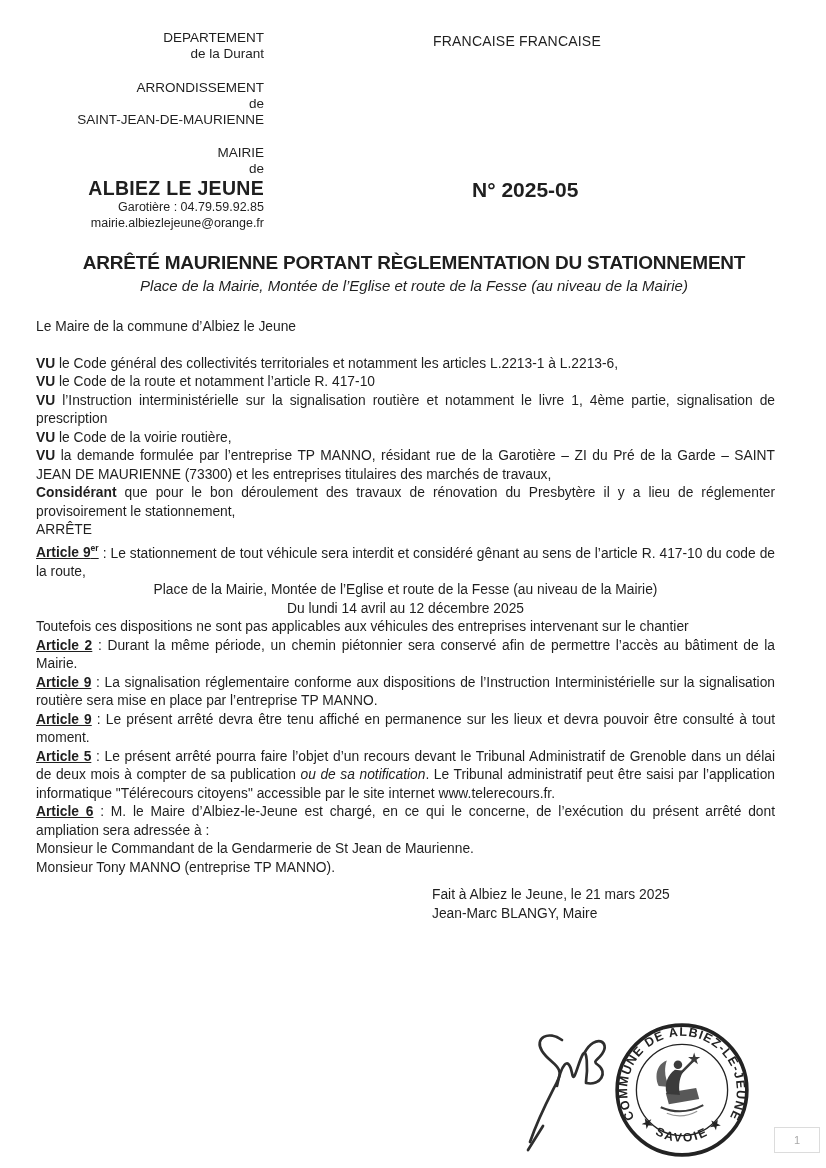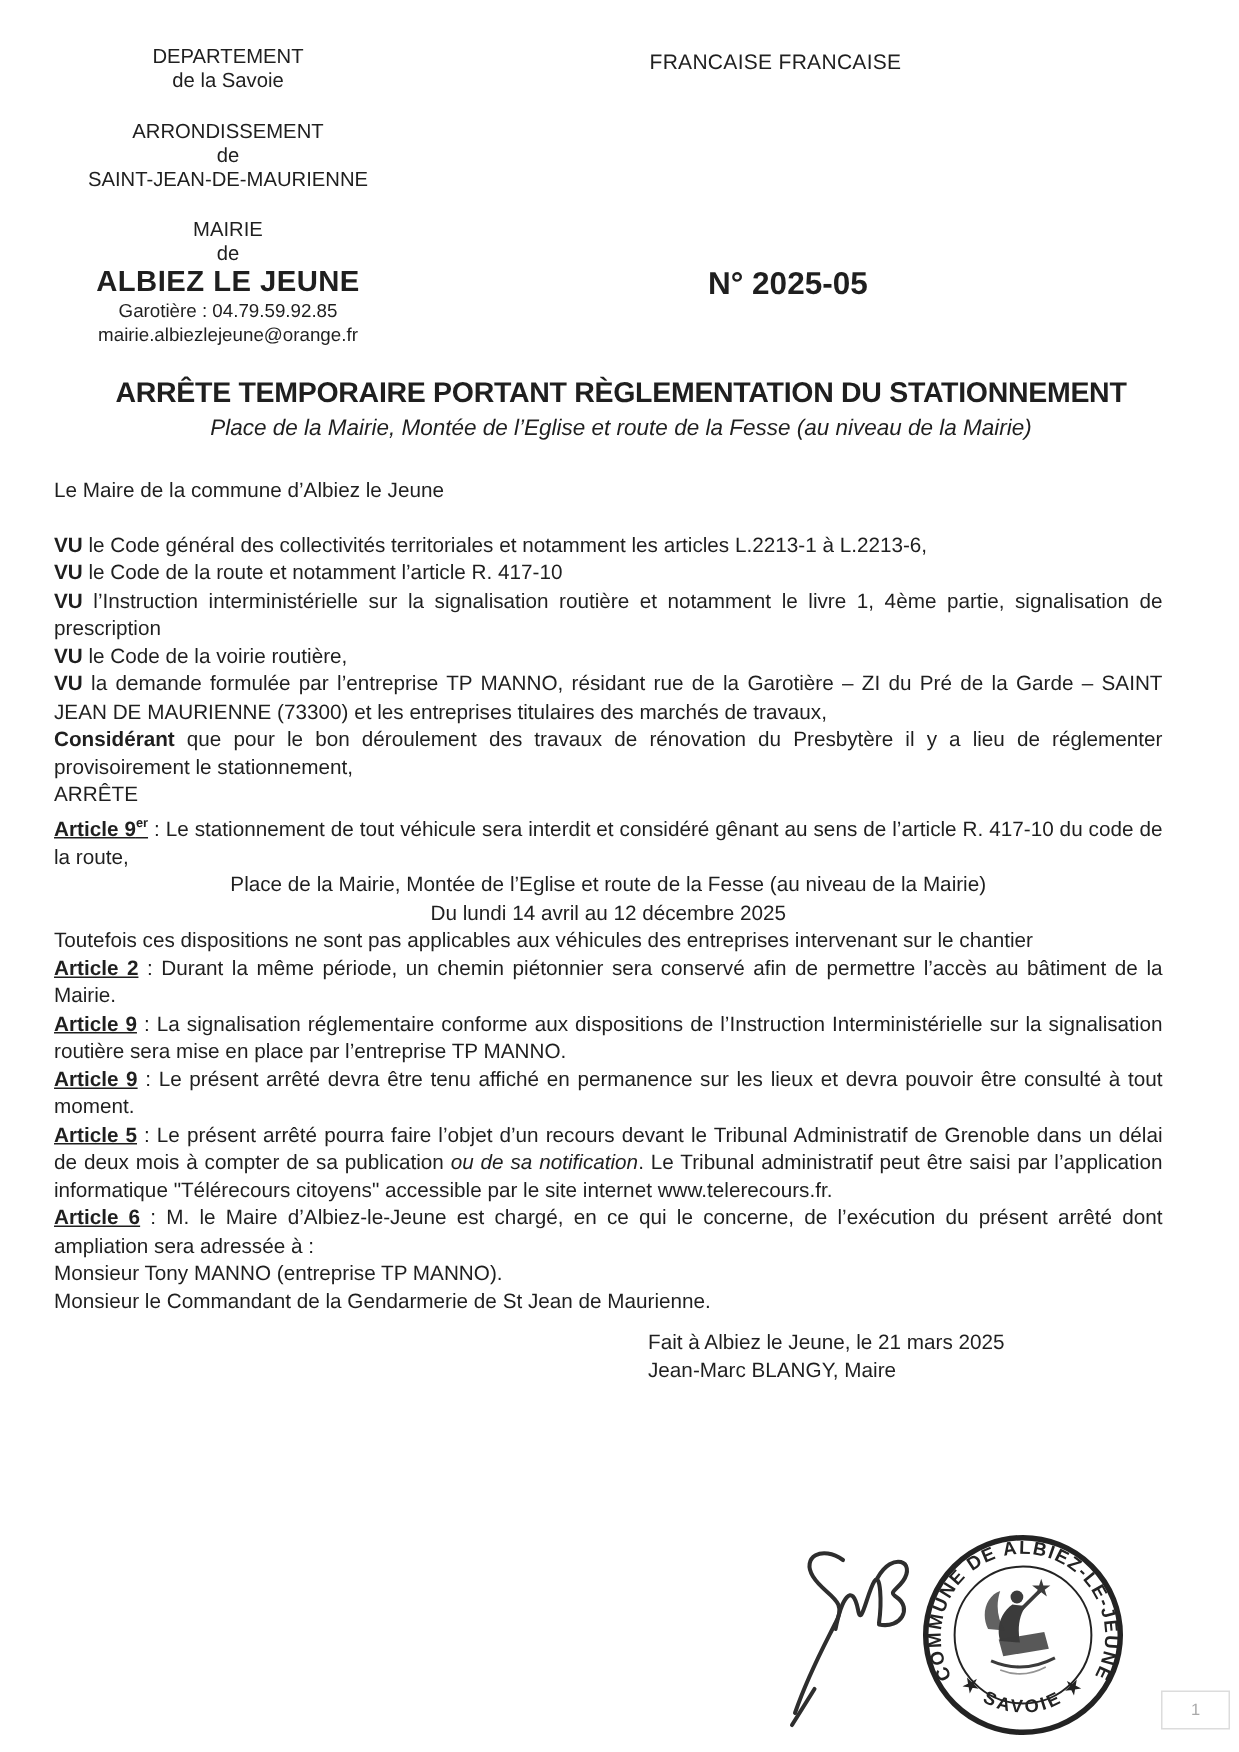--- a/index.html
+++ b/index.html
@@ -10,21 +10,21 @@
     background: #ffffff;
     font-family: "Liberation Sans", sans-serif;
     color: #1f1f1f;
     overflow: hidden;
   }
 
   
   .hdr-left {
     position: absolute;
     left: 40px; top: 30px; width: 224px;
-    text-align: center;
+    text-align: right;
     font-size: 13.5px; line-height: 16px;
     white-space: nowrap;
   }
   .hdr-left .gap { margin-top: 18px; }
   .hdr-left .gap2 { margin-top: 17px; }
   .commune-name {
     font-size: 19.5px; font-weight: bold;
     line-height: 23px; letter-spacing: .3px;
   }
   .contact-line { font-size: 12.5px; line-height: 15.5px; }
@@ -85,35 +85,35 @@
     text-align: center;
   }
 </style>
 </head>
 <body>
 
 <div class="page">
 
   <div class="hdr-left">
     <div>DEPARTEMENT</div>
-    <div>de la Savoie</div>
+    <div>de la Durant</div>
     <div class="gap">ARRONDISSEMENT</div>
     <div>de</div>
     <div>SAINT-JEAN-DE-MAURIENNE</div>
     <div class="gap2">MAIRIE</div>
     <div>de</div>
     <div class="commune-name">ALBIEZ LE JEUNE</div>
     <div class="contact-line">Garotière : 04.79.59.92.85</div>
     <div class="contact-line">mairie.albiezlejeune@orange.fr</div>
   </div>
 
   <div class="republique">FRANCAISE FRANCAISE</div>
   <div class="doc-number">N° 2025-05</div>
 
-  <div class="doc-title">ARRÊTE TEMPORAIRE PORTANT RÈGLEMENTATION DU STATIONNEMENT</div>
+  <div class="doc-title">ARRÊTÉ MAURIENNE PORTANT RÈGLEMENTATION DU STATIONNEMENT</div>
   <div class="doc-subtitle">Place de la Mairie, Montée de l’Eglise et route de la Fesse (au niveau de la Mairie)</div>
 
   <div class="content">
     <p>Le Maire de la commune d’Albiez le Jeune</p>
 
     <div class="vu-block">
       <p><span class="lead">VU</span><span> le Code général des collectivités territoriales et notamment les articles L.2213-1 à L.2213-6,</span></p>
       <p><span class="lead">VU</span><span> le Code de la route et notamment l’article R. 417-10</span></p>
       <p><span class="lead">VU</span><span> l’Instruction interministérielle sur la signalisation routière et notamment le livre 1, 4ème partie, signalisation de prescription</span></p>
       <p><span class="lead">VU</span><span> le Code de la voirie routière,</span></p>
@@ -131,22 +131,22 @@
 
     <p class="art9"><span class="art-label">Article 2</span><span> : Durant la même période, un chemin piétonnier sera conservé afin de permettre l’accès au bâtiment de la Mairie.</span></p>
 
     <p class="art9"><span class="art-label">Article 9</span><span> : La signalisation réglementaire conforme aux dispositions de l’Instruction Interministérielle sur la signalisation routière sera mise en place par l’entreprise TP MANNO.</span></p>
 
     <p class="art9"><span class="art-label">Article 9</span><span> : Le présent arrêté devra être tenu affiché en permanence sur les lieux et devra pouvoir être consulté à tout moment.</span></p>
 
     <p class="art9"><span class="art-label">Article 5</span><span> : Le présent arrêté pourra faire l’objet d’un recours devant le Tribunal Administratif de Grenoble dans un délai de deux mois à compter de sa publication </span><span class="italic">ou de sa notification</span><span>. Le Tribunal administratif peut être saisi par l’application informatique "Télérecours citoyens" accessible par le site internet www.telerecours.fr.</span></p>
 
     <p class="art9"><span class="art-label">Article 6</span><span> :  M. le Maire d’Albiez-le-Jeune est chargé, en ce qui le concerne, de l’exécution du présent arrêté dont ampliation sera adressée à :</span></p>
+    <p class="dest">Monsieur le Commandant de la Gendarmerie de St Jean de Maurienne.</p>
     <p class="dest">Monsieur Tony MANNO (entreprise TP MANNO).</p>
-    <p class="dest">Monsieur le Commandant de la Gendarmerie de St Jean de Maurienne.</p>
 
     <div class="closing">
       <p>Fait à Albiez le Jeune, le 21 mars 2025</p>
       <p>Jean-Marc BLANGY, Maire</p>
     </div>
   </div>
 
   <svg class="signature-svg" width="98" height="128" viewBox="0 0 98 128">
     <g stroke="#1d1d1d" stroke-width="2.7" fill="none" stroke-linecap="round" opacity="0.92">
       <path d="M36 12 C22 2 8 10 16 23 C24 36 40 38 31 54 C23 70 13 88 4 114"></path>

